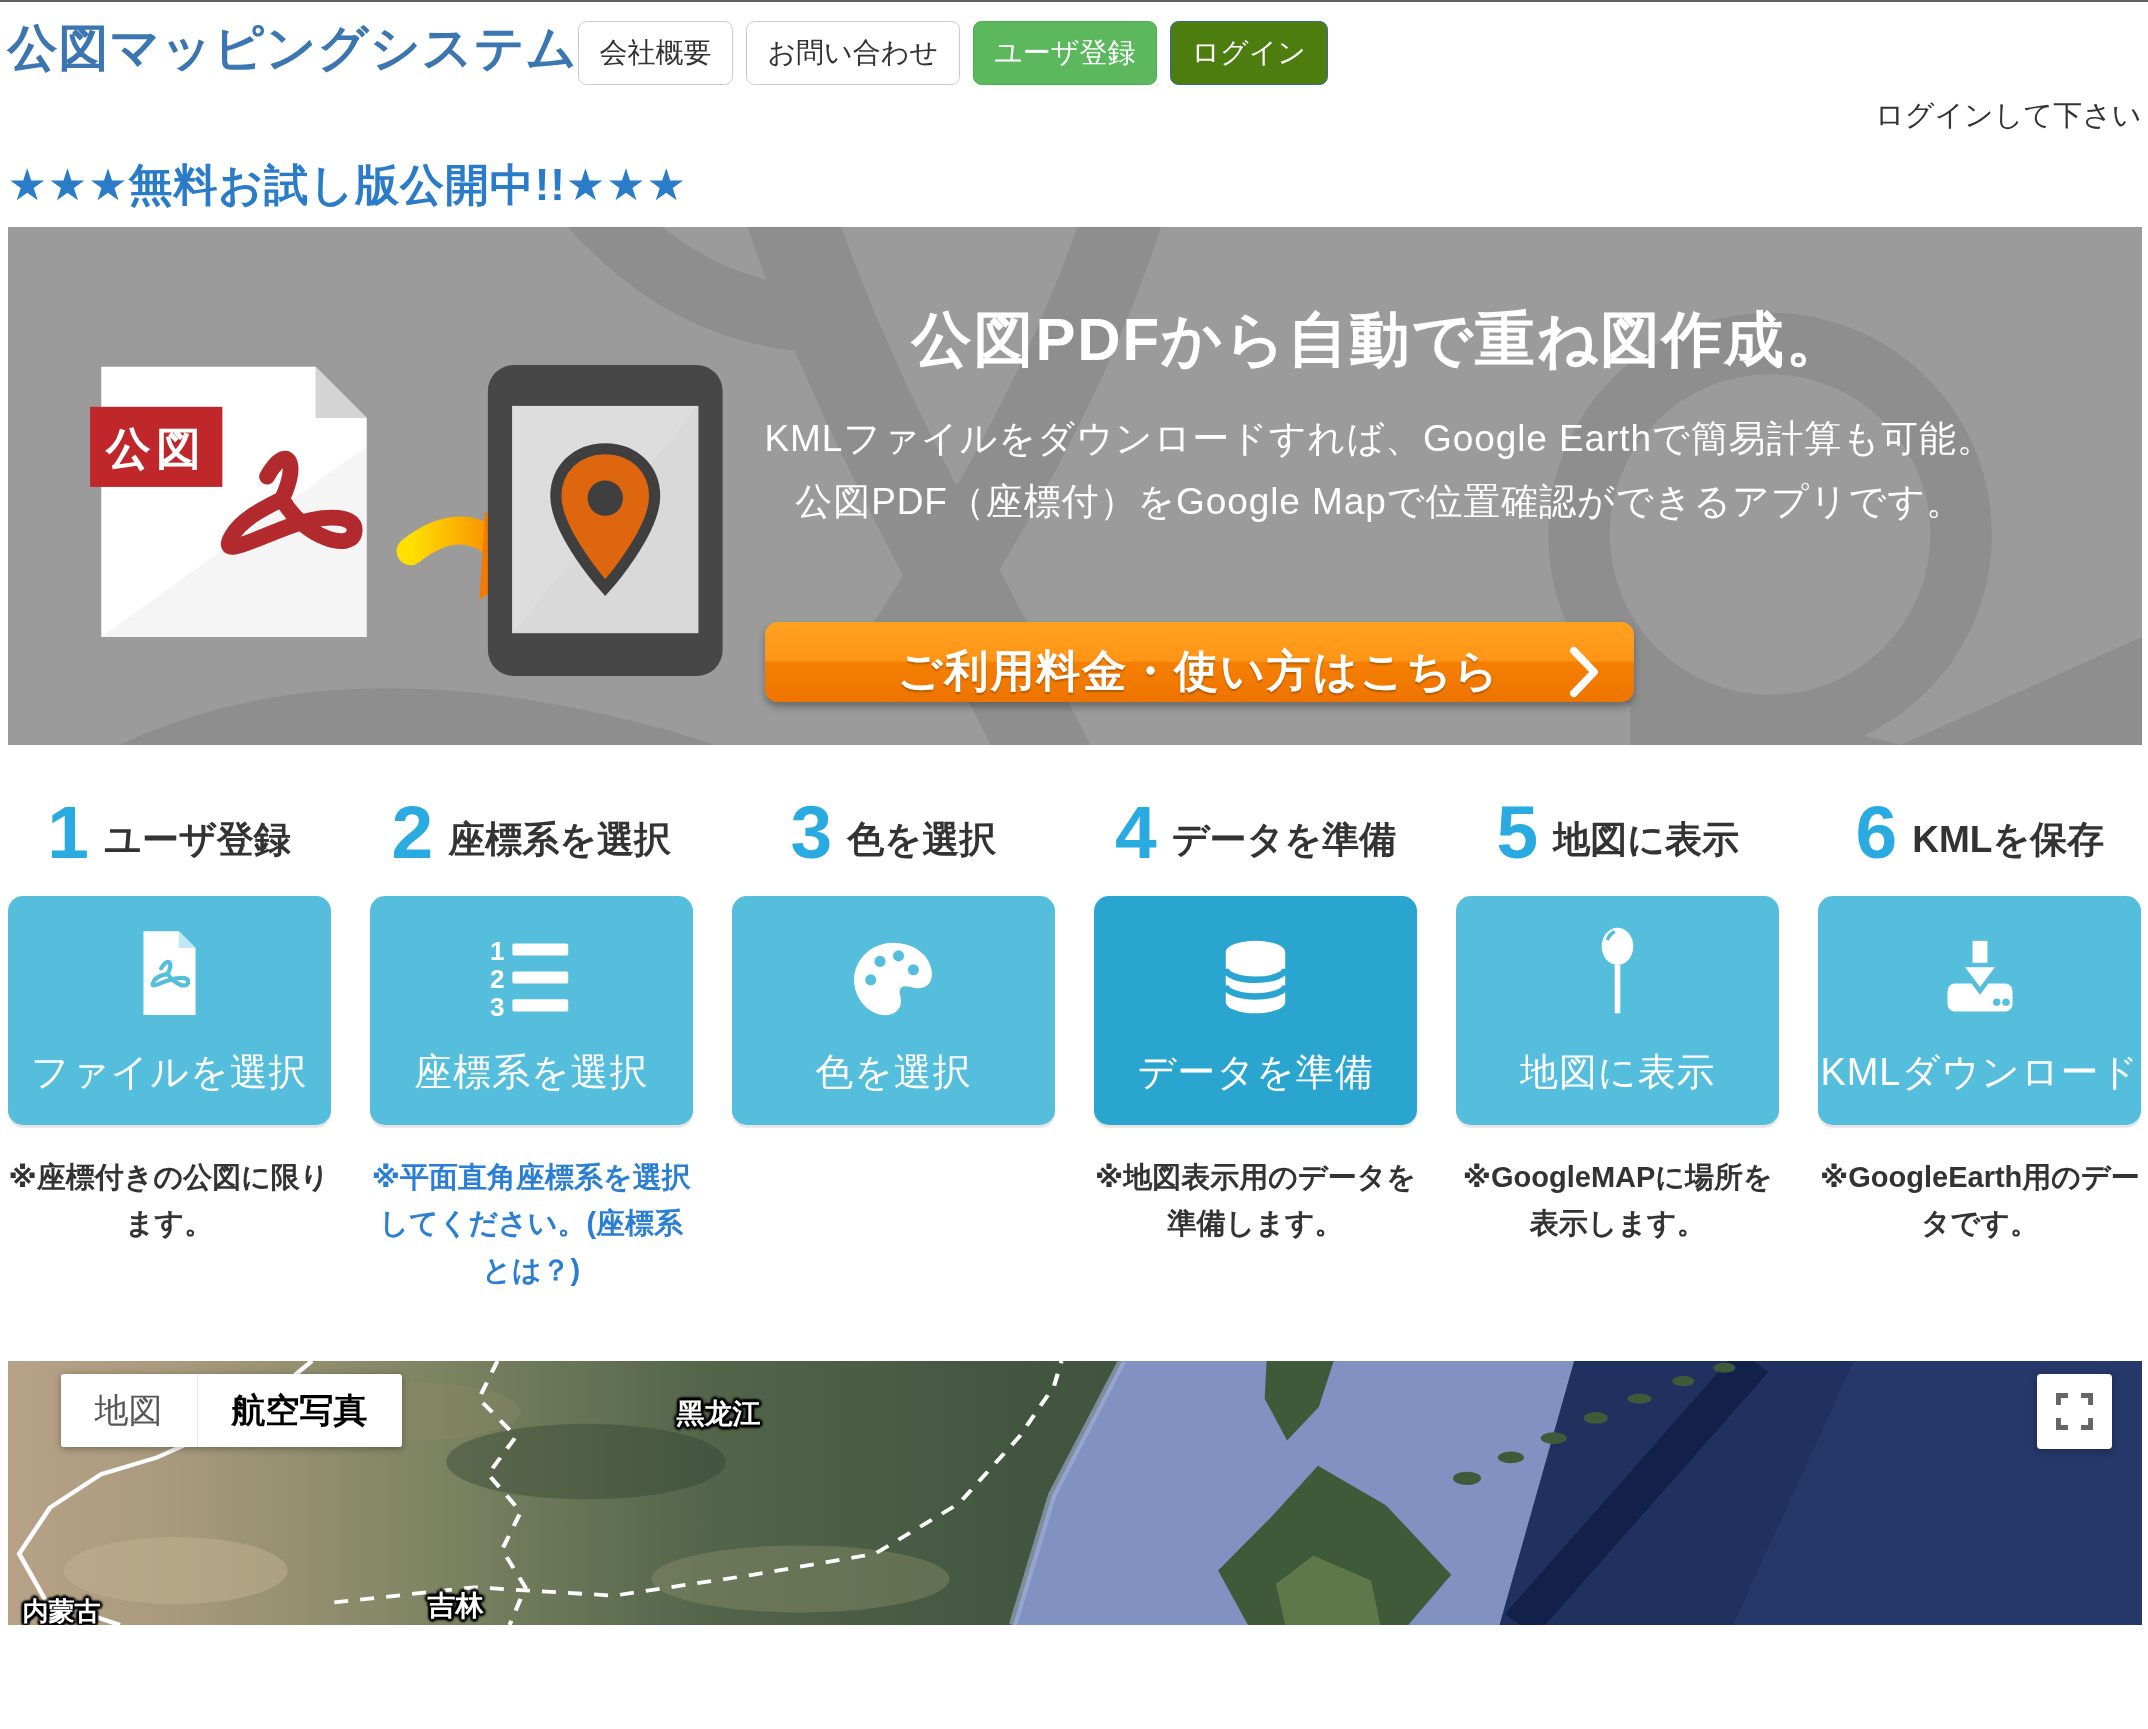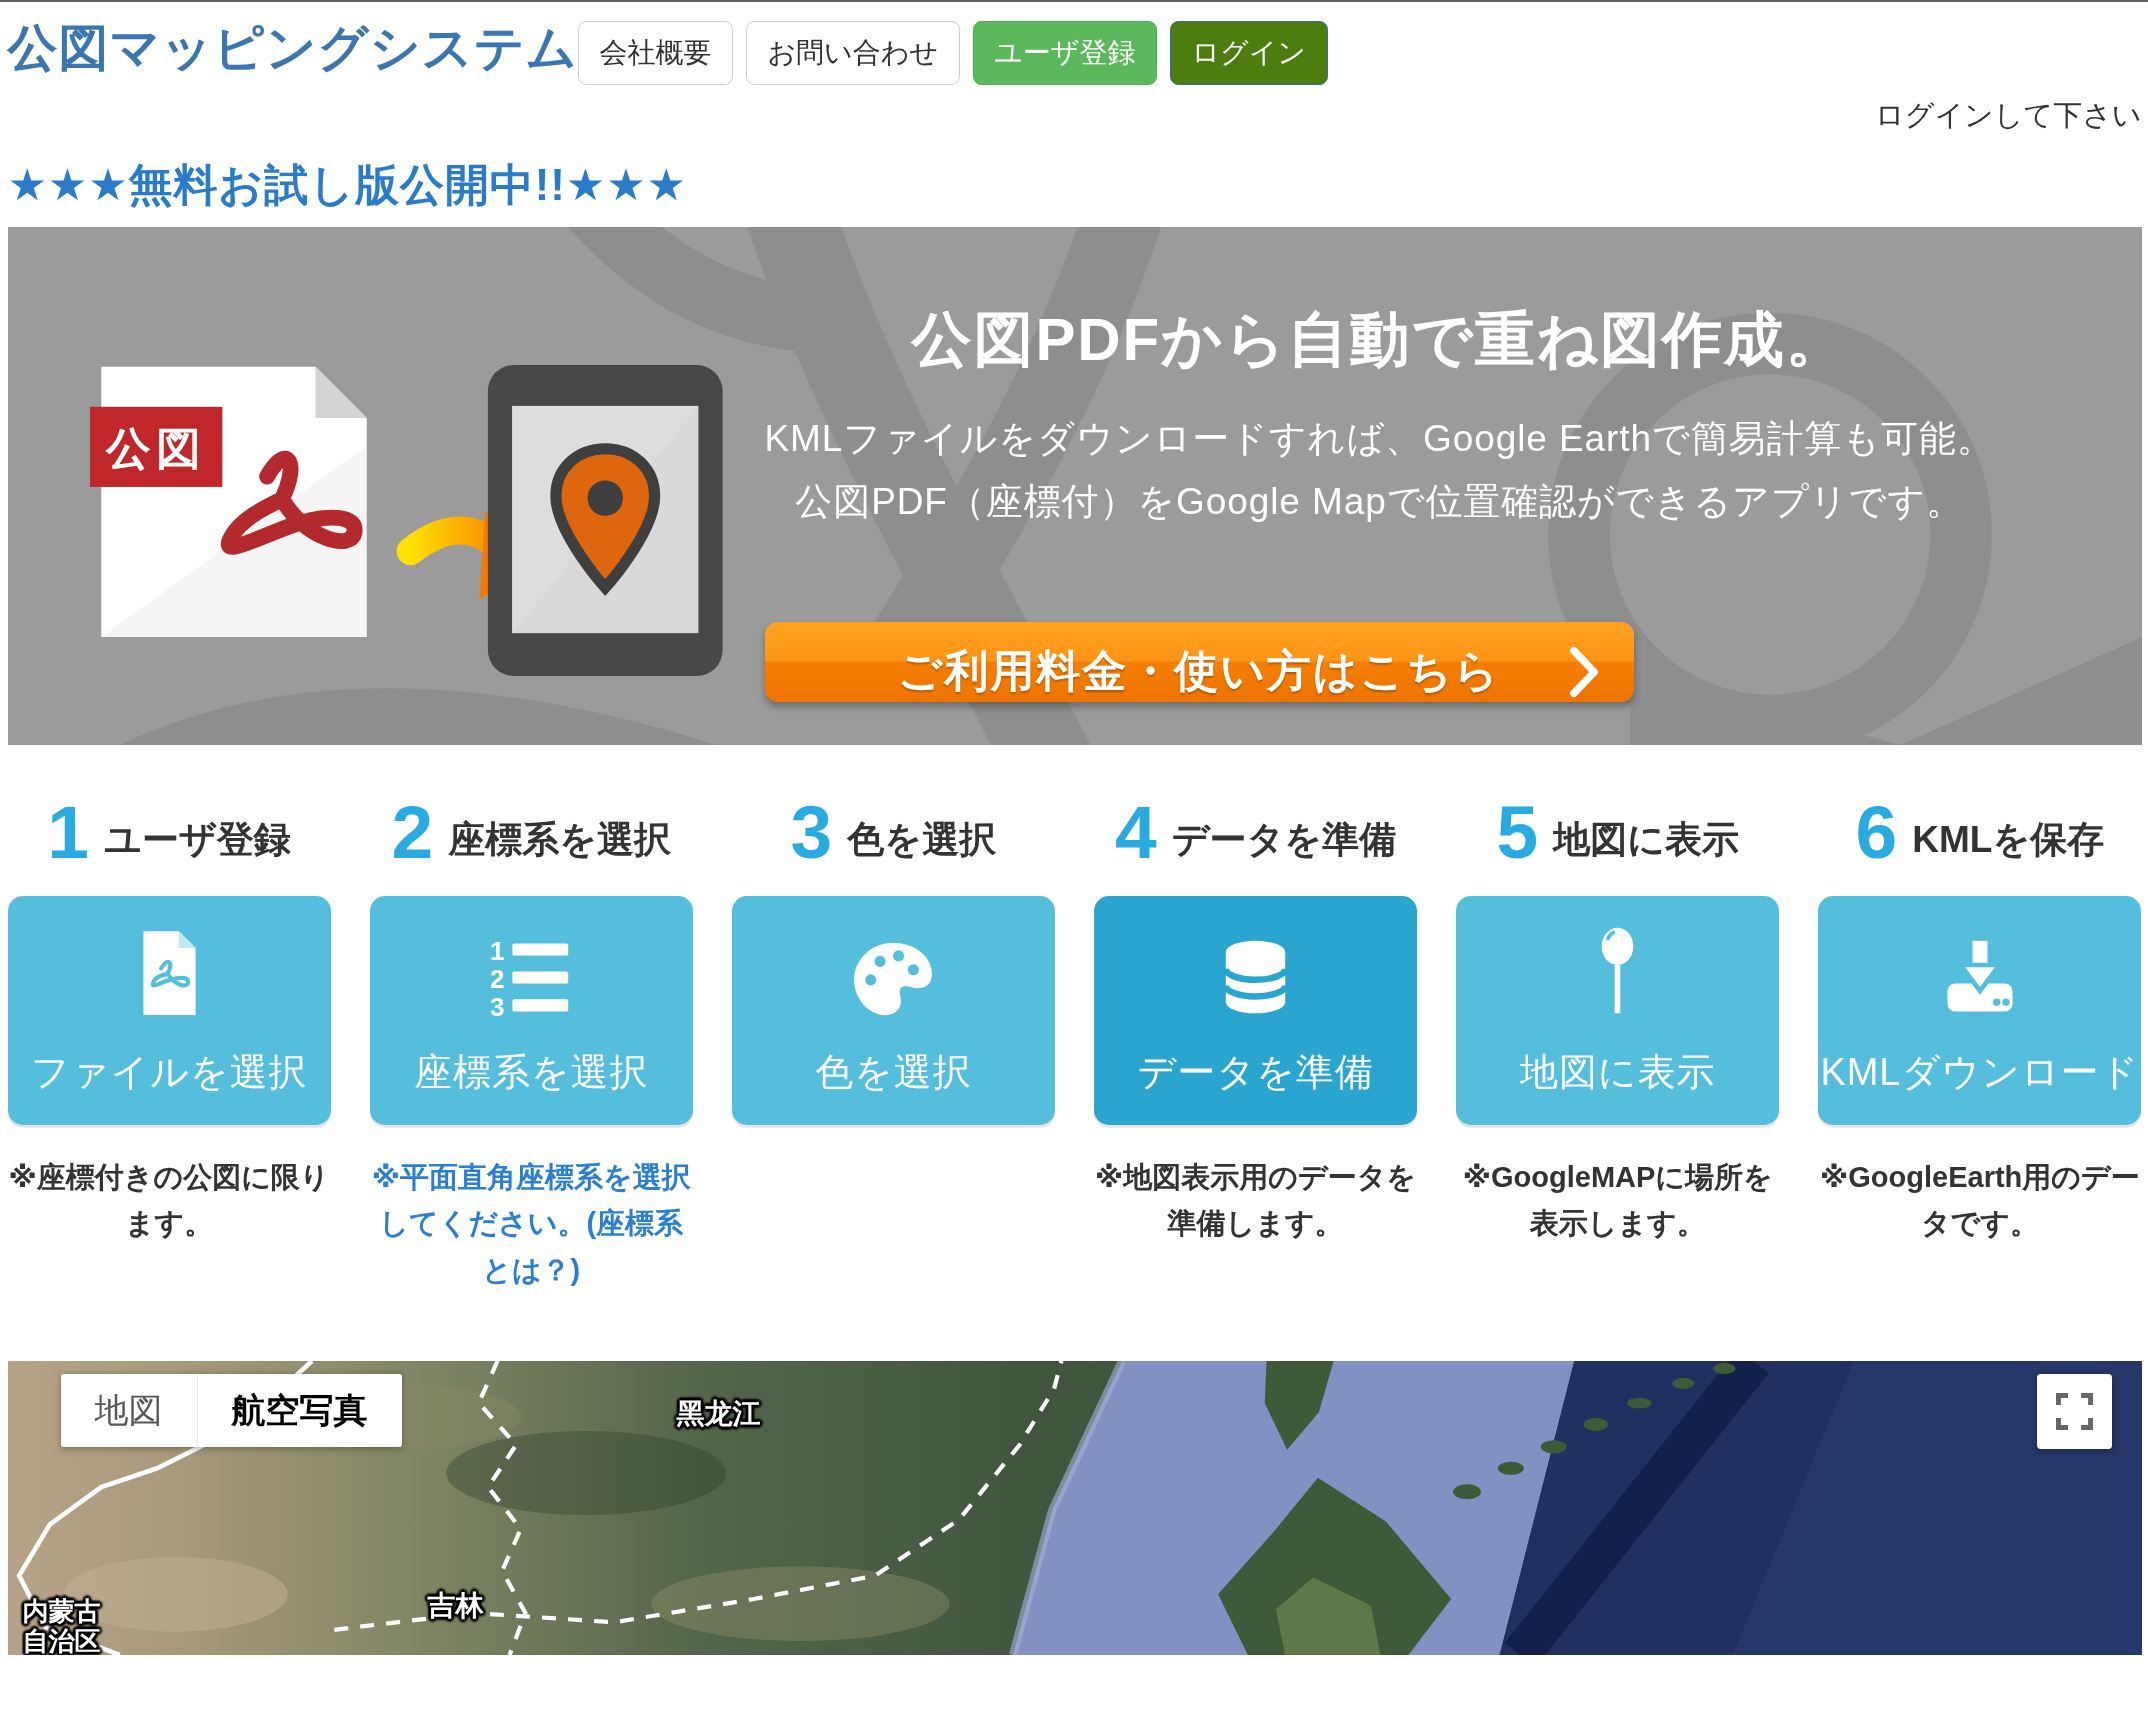--- a/index.html
+++ b/index.html
@@ -59,21 +59,21 @@
     cursor:pointer; box-shadow:0 2.8px 0 rgba(0,0,0,0.10);
   }
   .tile.active { background:#29a5d0; }
   .tile .icon-box { height:93px; display:flex; align-items:flex-end; justify-content:center; }
   .tile-label { font-size:38px; color:#fff; letter-spacing:0.9px;text-align:right; }
   .note { margin-top:29px; font-size:29px; font-weight:bold; color:#333; text-align:center; line-height:1.6; }
   .note.link { color:#2a7fd4; cursor:pointer; }
   .note .accent { color:#ff0000; }
 
   
-  .map { position:relative; margin-top:39px; height:294px; overflow:hidden; background:#42553f; cursor:grab; }
+  .map { position:relative; margin-top:39px; height:264px; overflow:hidden; background:#42553f; cursor:grab; }
   .map > svg.terrain { position:absolute; inset:0; width:100%; height:100%; display:block; }
   .map-type-control {
     position:absolute; left:53px; top:13px; height:73px; display:flex; background:#fff;
     box-shadow:0 1.9px 7.5px rgba(0,0,0,0.3); border-radius:2.8px; overflow:hidden; z-index:3;
   }
   .map-type-btn { font-size:34px; display:flex; align-items:center; padding:0 34px; cursor:pointer; color:#565656; }
   .map-type-btn.selected { font-weight:bold; color:#000; }
   .map-type-btn + .map-type-btn { border-left:1.9px solid #e6e6e6; }
   .fullscreen-btn {
     position:absolute; right:30px; top:13px; width:75px; height:75px; background:#fff; border:0;

